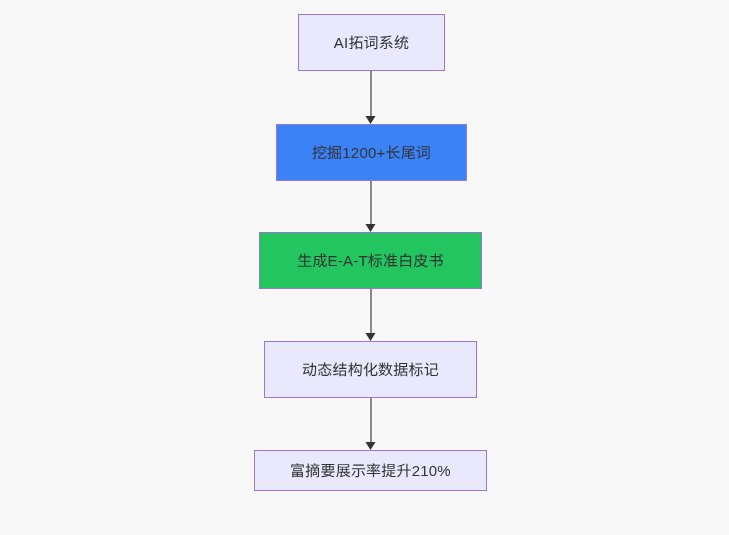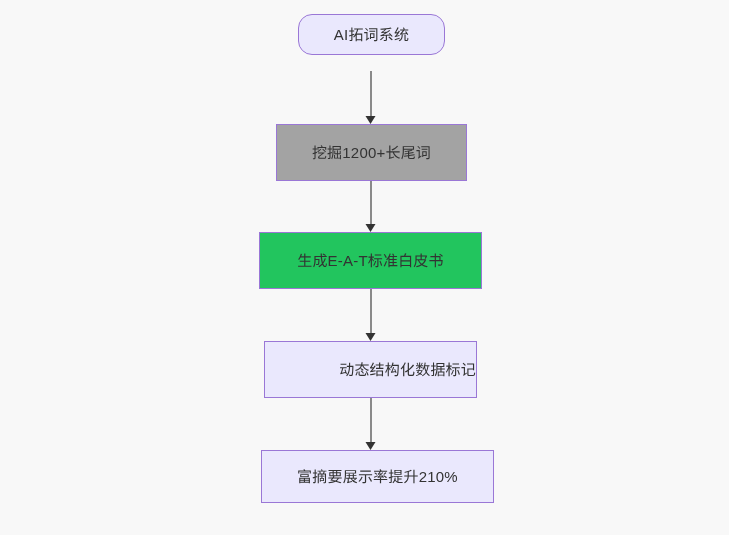--- a/index.html
+++ b/index.html
@@ -77,29 +77,29 @@
   </div>
   <div class="edge" style="left: 371px; top: 289px;">
     <div class="edge-line" style="height: 44px; background: rgb(138, 138, 138);"></div>
     <div class="edge-head" style="top: 44px; border-top-color: rgb(51, 51, 51);"></div>
   </div>
   <div class="edge" style="left: 371px; top: 398px;">
     <div class="edge-line" style="height: 44px; background: rgb(138, 138, 138);"></div>
     <div class="edge-head" style="top: 44px; border-top-color: rgb(51, 51, 51);"></div>
   </div>
 
-  <div class="node" style="left: 298px; top: 14px; width: 147px; height: 41px; background: rgb(234, 232, 253); border-color: rgb(154, 119, 214); color: rgb(51, 51, 51); border-radius: 14px;">
+  <div class="node" style="left: 298px; top: 14px; width: 147px; height: 57px; background: rgb(234, 232, 253); border-color: rgb(154, 119, 214); color: rgb(51, 51, 51);">
     <span class="node-label">AI拓词系统</span>
   </div>
-  <div class="node" style="left: 276px; top: 124px; width: 191px; height: 57px; background: #a3a3a3; border-color: rgb(154, 119, 214); color: rgb(51, 51, 51);">
+  <div class="node" style="left: 276px; top: 124px; width: 191px; height: 57px; background: #3b82f6; border-color: rgb(154, 119, 214); color: rgb(51, 51, 51);">
     <span class="node-label">挖掘1200+长尾词</span>
   </div>
   <div class="node" style="left: 259px; top: 232px; width: 223px; height: 57px; background: #22c55e; border-color: rgb(154, 119, 214); color: rgb(51, 51, 51);">
     <span class="node-label">生成E-A-T标准白皮书</span>
   </div>
-  <div class="node" style="left: 264px; top: 341px; width: 213px; height: 57px; background: rgb(234, 232, 253); border-color: rgb(154, 119, 214); color: rgb(51, 51, 51); justify-content: flex-end;">
+  <div class="node" style="left: 264px; top: 341px; width: 213px; height: 57px; background: rgb(234, 232, 253); border-color: rgb(154, 119, 214); color: rgb(51, 51, 51);">
     <span class="node-label">动态结构化数据标记</span>
   </div>
-  <div class="node" style="left: 254px; top: 450px; width: 233px; height: 53px; background: rgb(234, 232, 253); border-color: rgb(154, 119, 214); color: rgb(51, 51, 51); margin-left: 7px;">
+  <div class="node" style="left: 254px; top: 450px; width: 233px; height: 41px; background: rgb(234, 232, 253); border-color: rgb(154, 119, 214); color: rgb(51, 51, 51);">
     <span class="node-label">富摘要展示率提升210%</span>
   </div>
 
 </div>
 
 </body></html>

